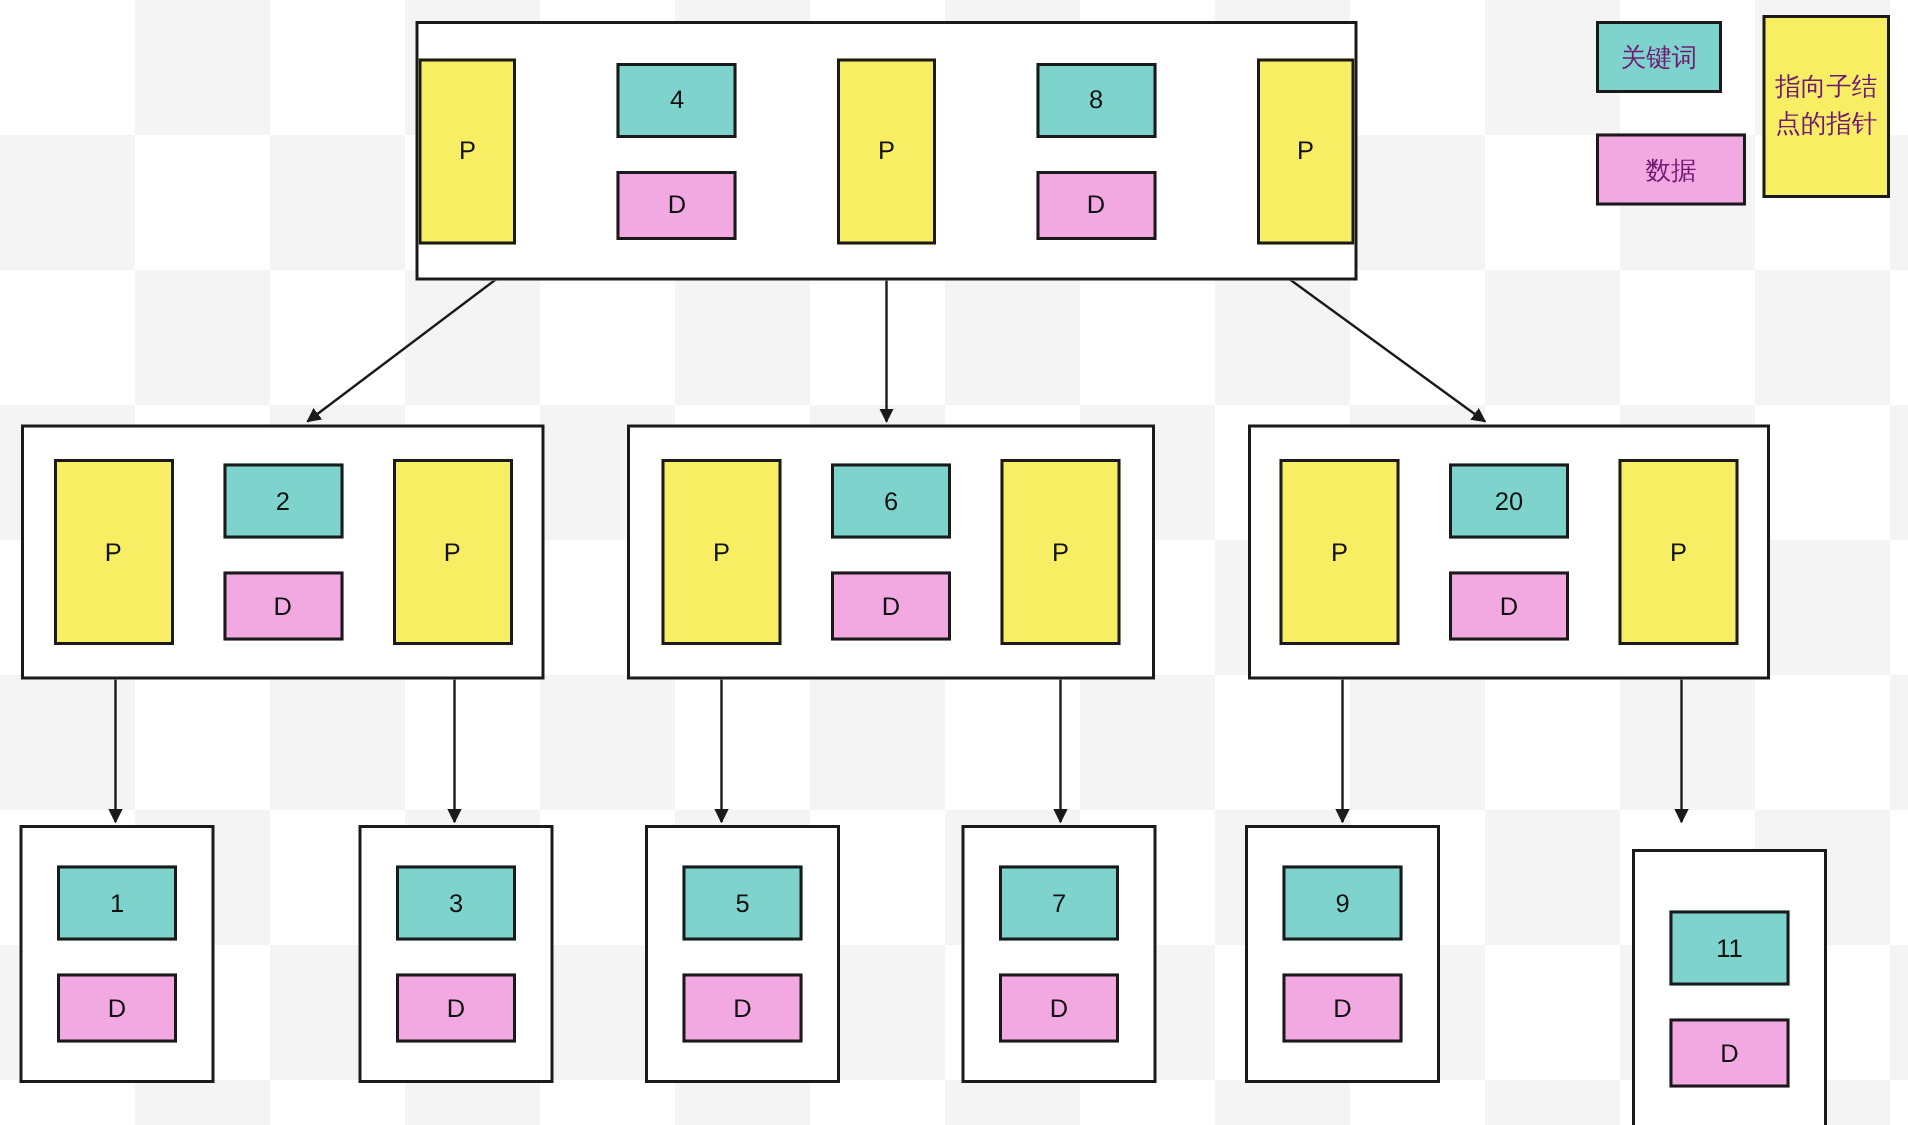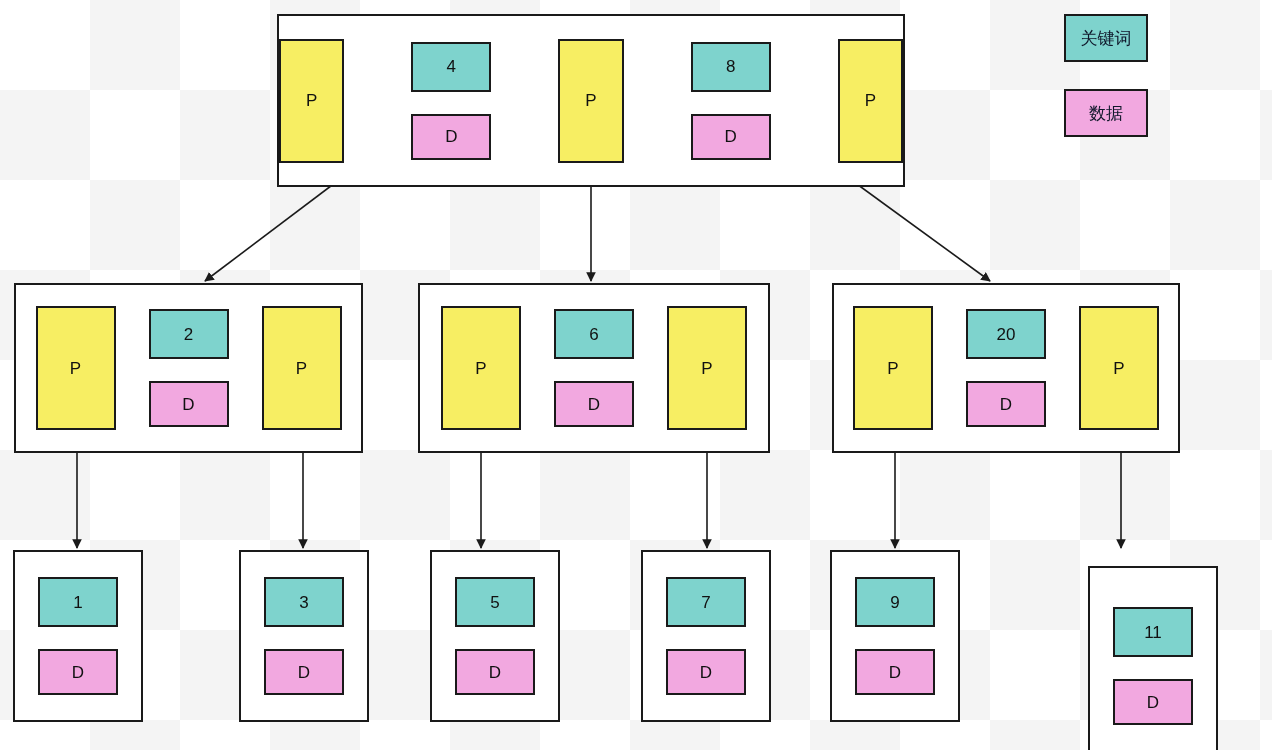--- a/index.html
+++ b/index.html
@@ -102,24 +102,24 @@
   
   .legend-box {
     position: absolute;
     box-sizing: border-box;
     border: 2px solid #1a1a1a;
     display: flex;
     align-items: center;
     justify-content: center;
     text-align: center;
     font-size: 17px;
-    color: #0f172a;
+    color: #701a75;
   }
   #legend-key   { left: 1064px; top: 14px;  width: 84px;  height: 48px; background: #7ed3cd; }
-  #legend-data  { left: 1064px; top: 89px;  width: 84px;  height: 48px; background: #f2a8e0; }
+  #legend-data  { left: 1064px; top: 89px;  width: 100px;  height: 48px; background: #f2a8e0; }
   #legend-ptr   { left: 1175px; top: 10px;  width: 85px;  height: 122px; background: #f7ee63;
                   line-height: 1.45; padding: 0 4px; }
 </style>
 </head>
 <body>
 
 <div id="canvas">
 
   <svg id="edges" viewBox="0 0 1272 750" width="1272" height="750">
     <defs>
@@ -208,14 +208,15 @@
     <div class="cell data">D</div>
   </div>
 
   <div class="node node-leaf" id="leaf-node-11" style="left:1056px; top:566px; width:130px; height:200px;margin-left:32px;">
     <div class="cell key">11</div>
     <div class="cell data">D</div>
   </div>
 
   <div class="legend-box" id="legend-key">关键词</div>
   <div class="legend-box" id="legend-data">数据</div>
+  <div class="legend-box" id="legend-ptr">指向子结点的指针</div>
 
 </div>
 
 </body></html>

